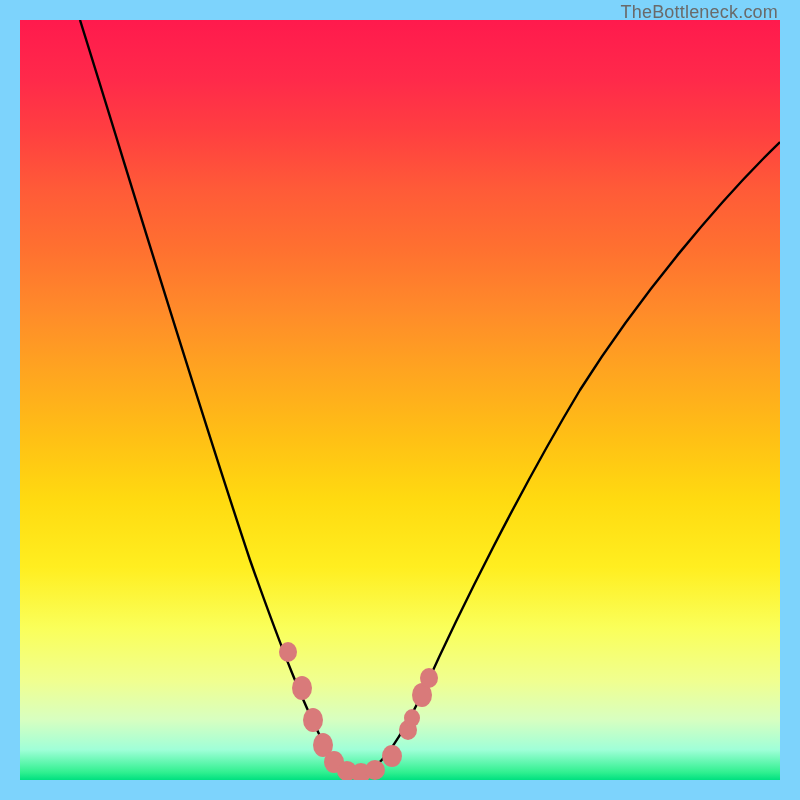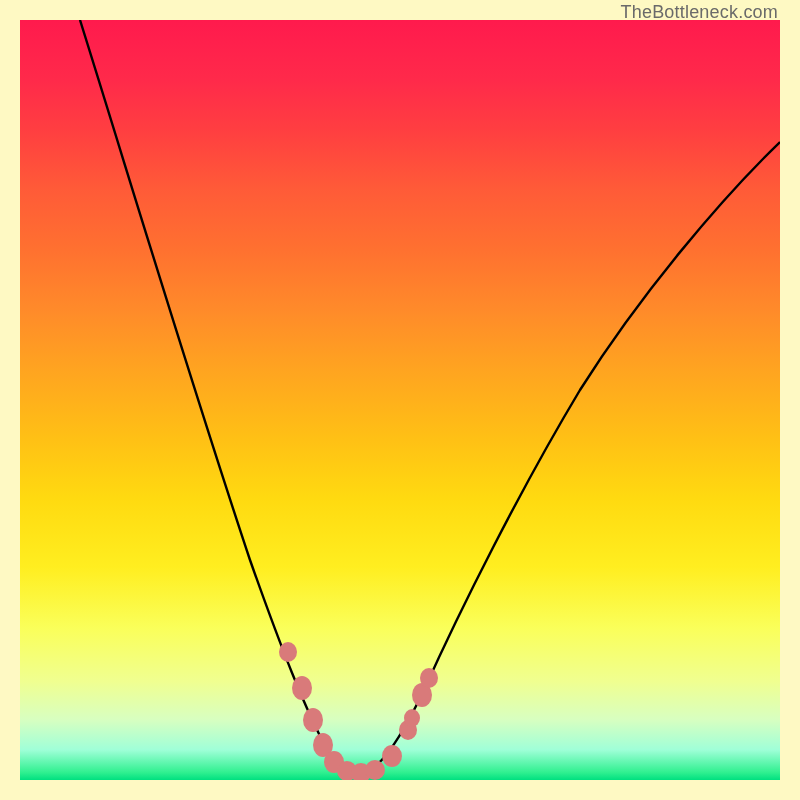--- a/index.html
+++ b/index.html
@@ -1,17 +1,17 @@
 <!DOCTYPE html>
 <html><head>
 <meta charset="utf-8">
 <style>
   * { margin: 0; padding: 0; box-sizing: border-box; }
   body { width: 800px; height: 800px; background: #000; overflow: hidden; position: relative; font-family: Arial, Helvetica, sans-serif; }
-  .frame { position: absolute; inset: 0; background: #fef9c3; }
+  .frame { position: absolute; inset: 0; background: #7dd3fc; }
   .plot-area {
     position: absolute;
     top: 20px; left: 20px; right: 20px; bottom: 20px;
     background: linear-gradient(to bottom,
       #ff1a4d 0%,
       #ff2a4a 8%,
       #ff4040 15%,
       #ff5a38 22%,
       #ff7030 30%,
       #ff8a2a 38%,

